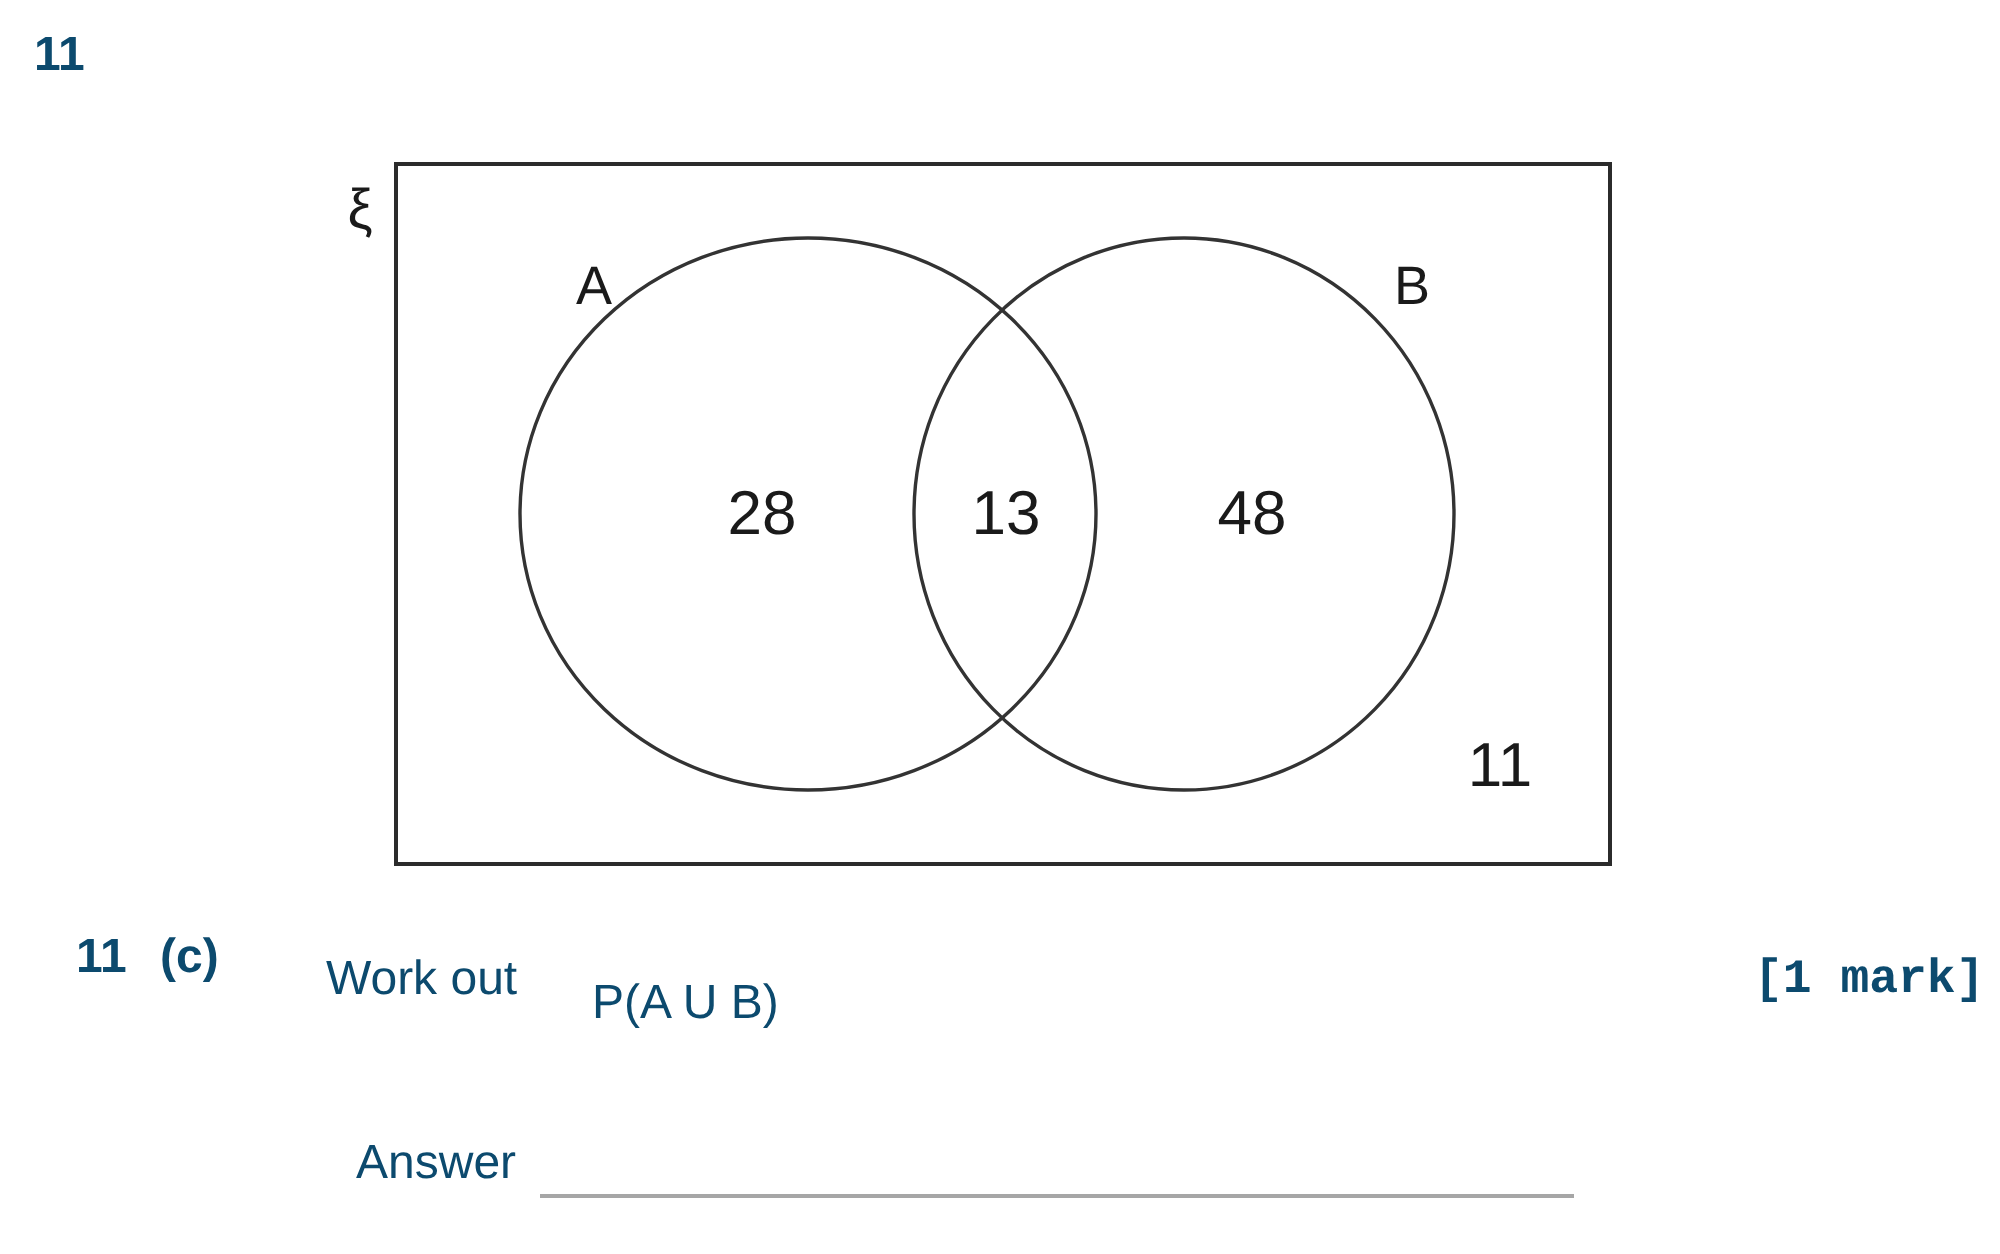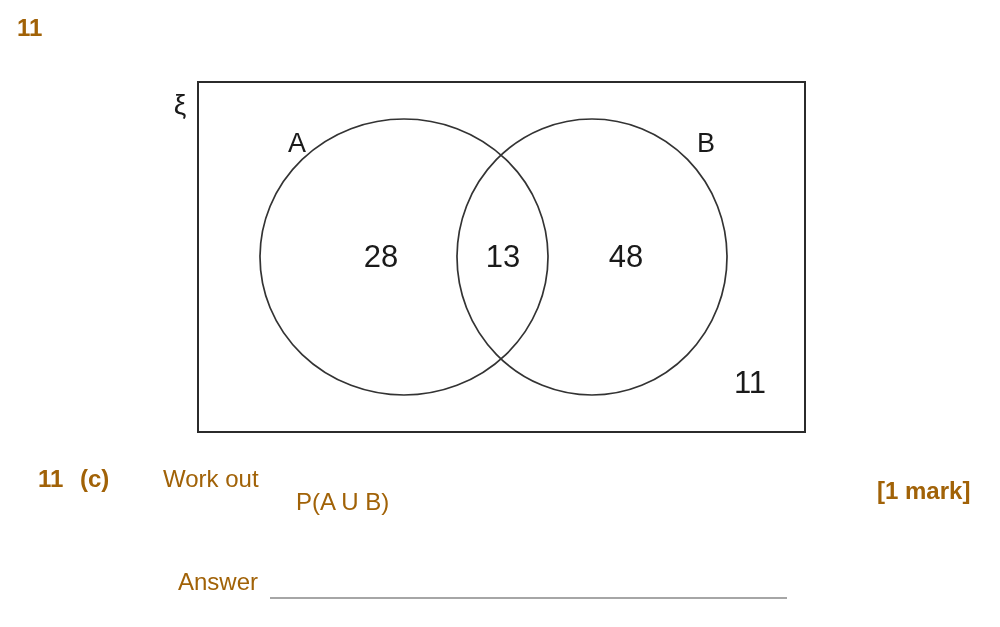--- a/index.html
+++ b/index.html
@@ -6,21 +6,21 @@
     margin: 0;
     padding: 0;
     background: #ffffff;
   }
   .page {
     position: relative;
     width: 1000px;
     height: 627px;
     background: #ffffff;
     font-family: "Liberation Sans", sans-serif;
-    color: #a16207;
+    color: #0c4a6e;
     overflow: hidden;
   }
   .abs { position: absolute; line-height: 1; white-space: nowrap; }
   .fs24 { font-size: 24px; }
   .bold { font-weight: bold; }
 
   
   .q-number   { left: 17px;  top: 16px; }
   .q-text     { left: 143px; top: 16px; }
 
@@ -30,23 +30,23 @@
     font-family: "Liberation Sans", sans-serif;
     fill: #1a1a1a;
   }
   .venn-label  { font-size: 27px; }
   .venn-value  { font-size: 31px; }
   .venn-xi     { font-size: 28px; }
 
   
   .subq-number  { left: 38px;  top: 467px; }
   .subq-part    { left: 80px;  top: 467px; }
-  .subq-instr   { left: 163px; top: 467px; }
+  .subq-instr   { left: 163px; top: 478px; }
   .subq-expr    { left: 296px; top: 490px; }
-  .subq-marks   { left: 877px; top: 479px; }
+  .subq-marks   { left: 877px; top: 479px; font-family: Liberation Mono, monospace; }
 
   
   .answer-label { left: 178px; top: 570px; }
   .answer-line  {
     position: absolute;
     left: 270px; top: 597px;
     width: 517px; height: 2px;
     background: #a6a6a6;
   }
 </style>

